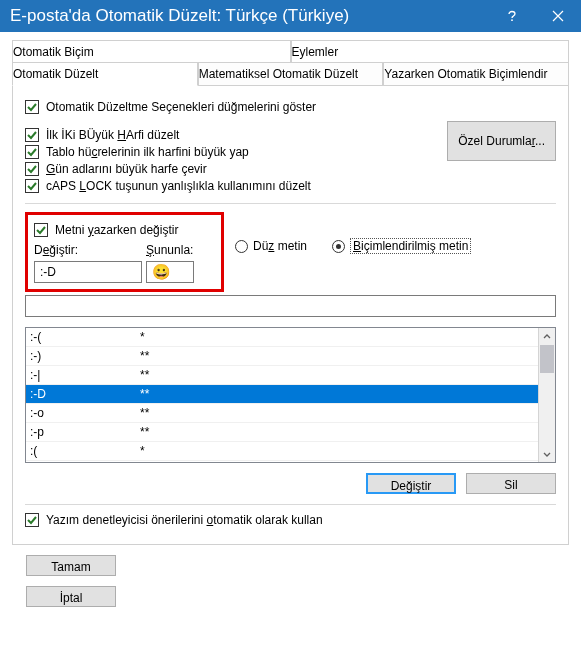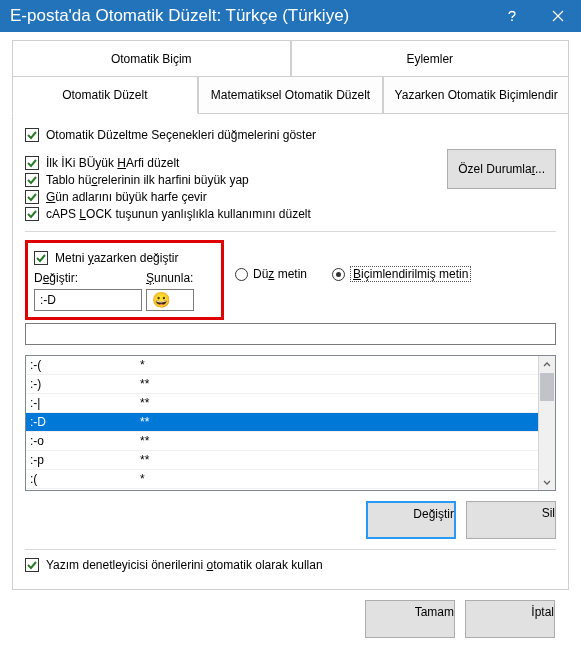--- a/index.html
+++ b/index.html
@@ -39,23 +39,22 @@
 
     .content {
       padding: 8px 12px 12px 12px;
     }
 
     .tab-row {
       display: flex;
     }
     .tab-row .tab {
       flex: 1;
-      text-align: center;
       border: 1px solid #d0d0d0;
-      padding: 11px 0;
+      padding: 4px 0;
       background: #fff;
       cursor: pointer;
     }
     .top-tabs .tab { border-bottom: none; }
     .bottom-tabs .tab.active {
       border-bottom: 1px solid #fff;
       position: relative;
       z-index: 2;
     }
     .bottom-tabs .tab:not(.active) {
@@ -239,34 +238,35 @@
     .action-row {
       display: flex;
       justify-content: flex-end;
       gap: 10px;
       margin-top: 10px;
     }
     .btn2 {
       border: 1px solid #adadad;
       background: #e1e1e1;
       width: 90px;
-      height: 38px;
+      height: 21px;
       cursor: pointer;
-      text-align: right;
+      text-align: center;
       line-height: 22px;
     }
     .btn2.hl {
       border: 2px solid #2899f5;
     }
 
     .footer {
       display: flex;
       justify-content: flex-end;
       gap: 10px;
       padding: 10px 14px;
+      flex-direction: column;
     }
     .replace-section {
       position: relative;
     }
     .radios-wrap {
       position: relative;
     }
   </style>
 </head>
 <body>

